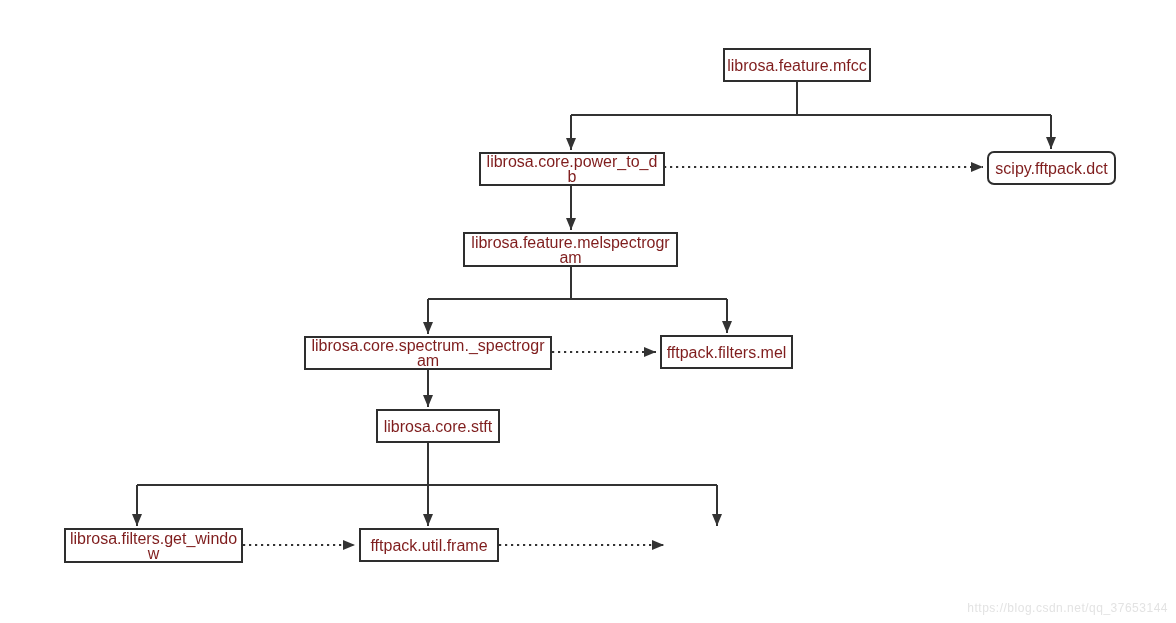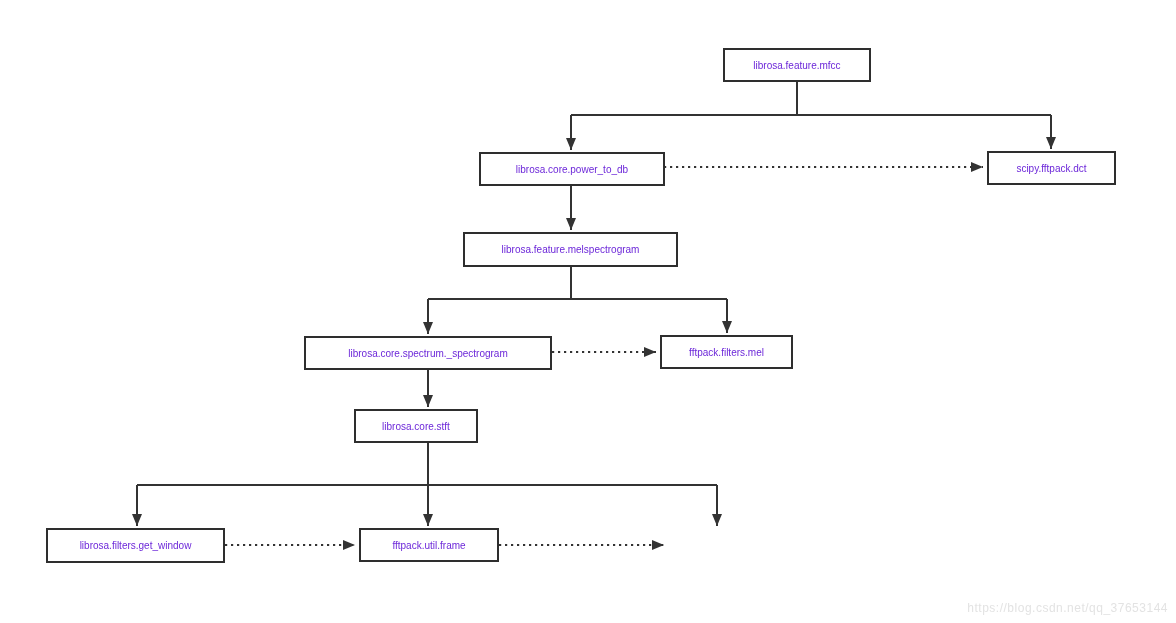--- a/index.html
+++ b/index.html
@@ -18,22 +18,22 @@
   #edges {
     position: absolute;
     left: 0;
     top: 0;
   }
   .node {
     position: absolute;
     box-sizing: border-box;
     border: 2px solid #2e2e2e;
     background: #ffffff;
-    color: #6d28d9;
-    font-size: 10px;
+    color: #7f1d1d;
+    font-size: 16px;
     line-height: 15px;
     display: flex;
     align-items: center;
     justify-content: center;
     text-align: center;
     word-break: break-all;
     padding: 15px 2px;
   }
   .edge {
     stroke: #333333;
@@ -95,30 +95,30 @@
 
     <path class="edge dotted" d="M225,545 H355" marker-end="url(#arrow)"></path>
 
     <path class="edge dotted" d="M499,545 H664" marker-end="url(#arrow)"></path>
   </svg>
 
   <div class="node" style="left:723px; top:48px; width:148px; height:32px;">librosa.feature.mfcc</div>
 
   <div class="node" style="left:479px; top:152px; width:186px; height:32px;">librosa.core.power_to_db</div>
 
-  <div class="node" style="left:987px; top:151px; width:129px; height:32px;">scipy.fftpack.dct</div>
+  <div class="node" style="left:987px; top:151px; width:129px; height:32px;border-radius:7px;">scipy.fftpack.dct</div>
 
   <div class="node" style="left:463px; top:232px; width:215px; height:35px;">librosa.feature.melspectrogram</div>
 
   <div class="node" style="left:304px; top:336px; width:248px; height:32px;">librosa.core.spectrum._spectrogram</div>
 
   <div class="node" style="left:660px; top:335px; width:133px; height:33px;">fftpack.filters.mel</div>
 
-  <div class="node" style="left:354px; top:409px; width:124px; height:34px;">librosa.core.stft</div>
+  <div class="node" style="left:376px; top:409px; width:124px; height:34px;">librosa.core.stft</div>
 
-  <div class="node" style="left:46px; top:528px; width:179px; height:35px;">librosa.filters.get_window</div>
+  <div class="node" style="left:64px; top:528px; width:179px; height:35px;">librosa.filters.get_window</div>
 
   <div class="node" style="left:359px; top:528px; width:140px; height:34px;">fftpack.util.frame</div>
 
 
   <div id="watermark">https://blog.csdn.net/qq_37653144</div>
 
 </div>
 
 </body></html>

